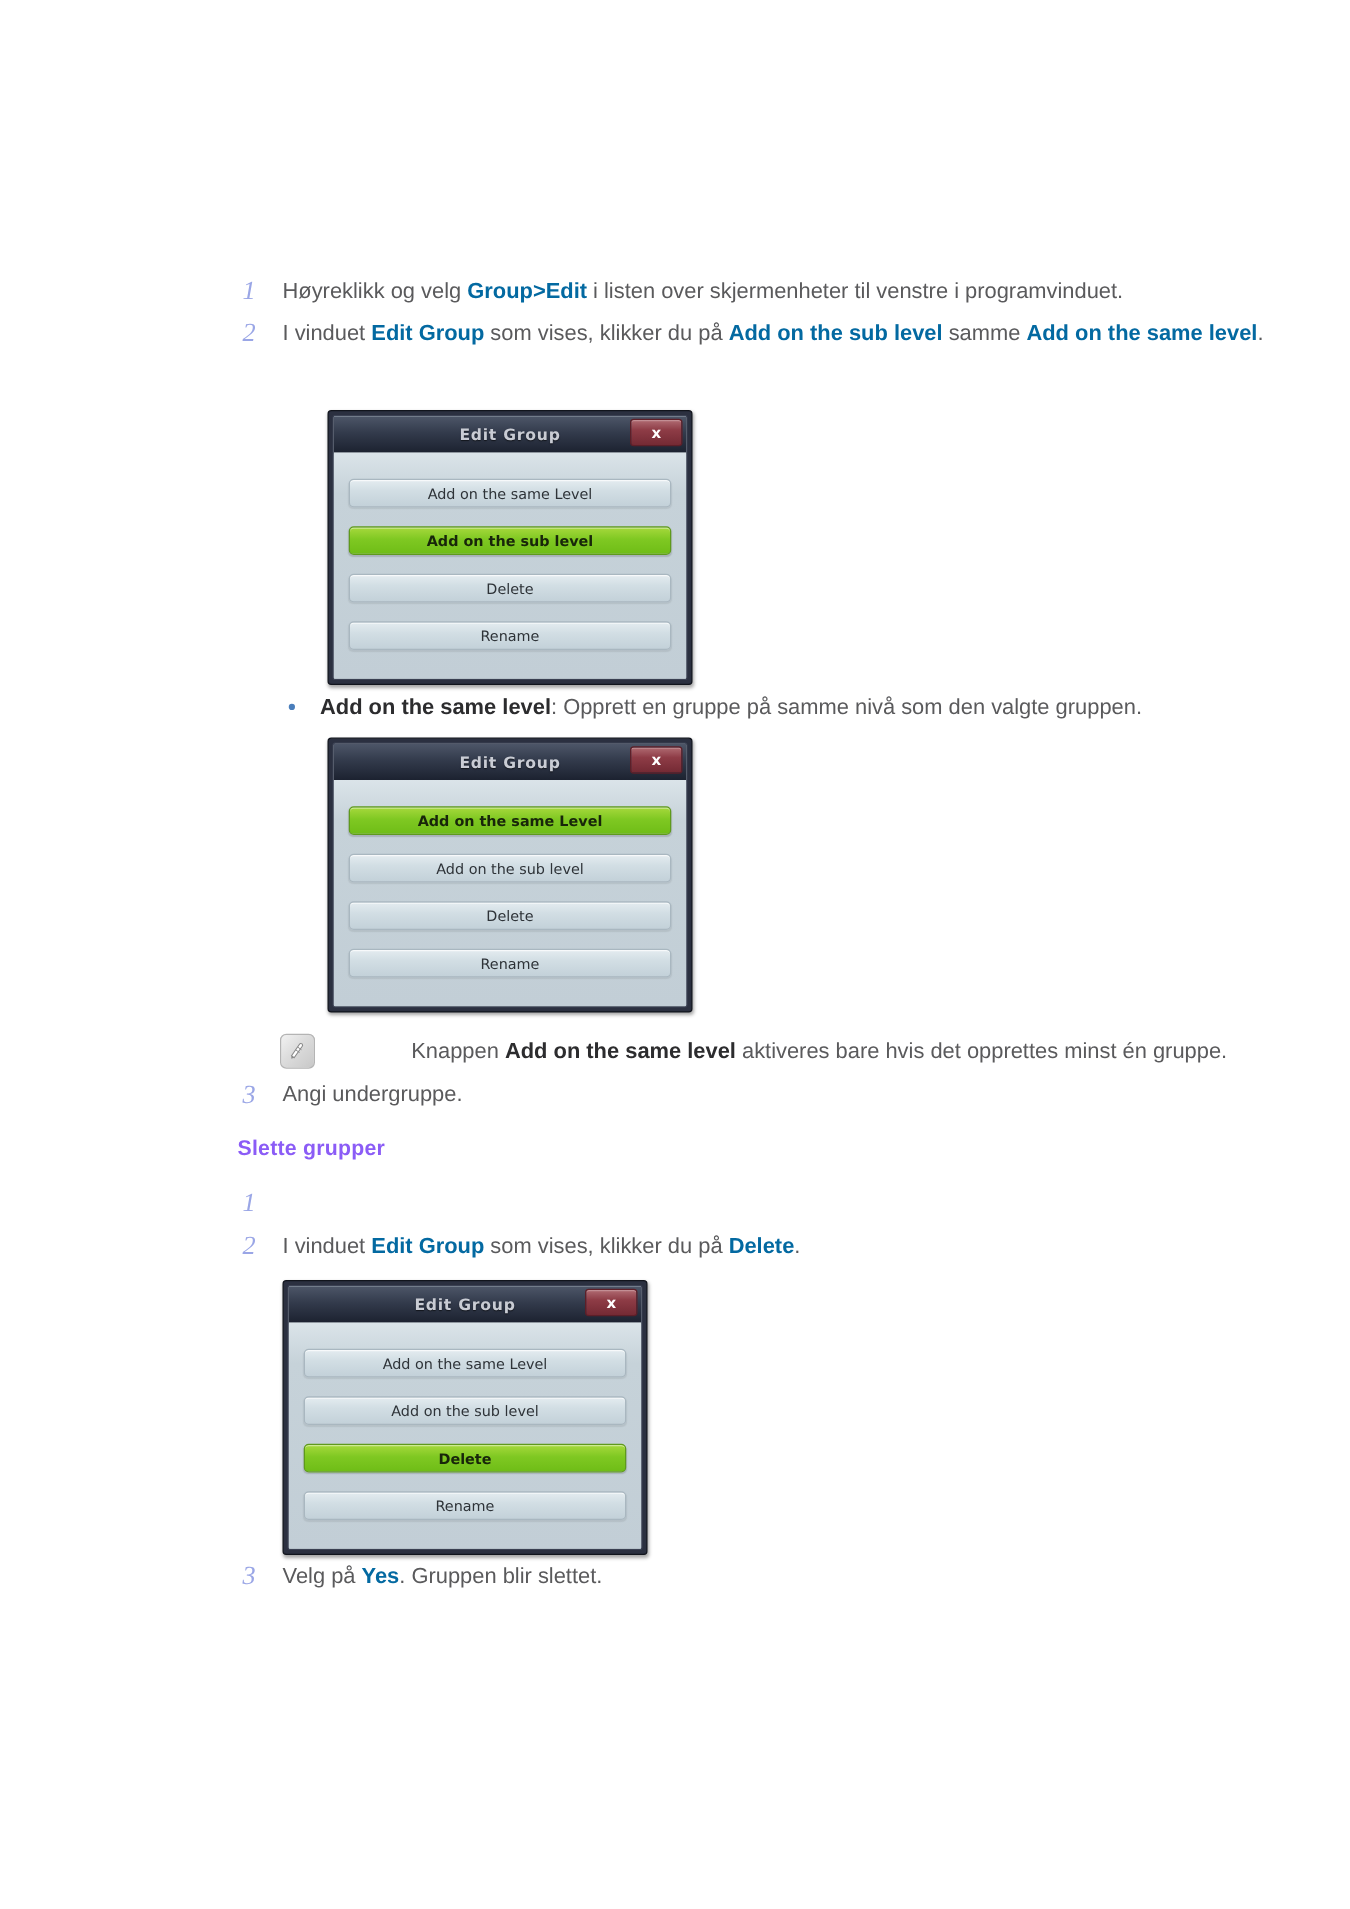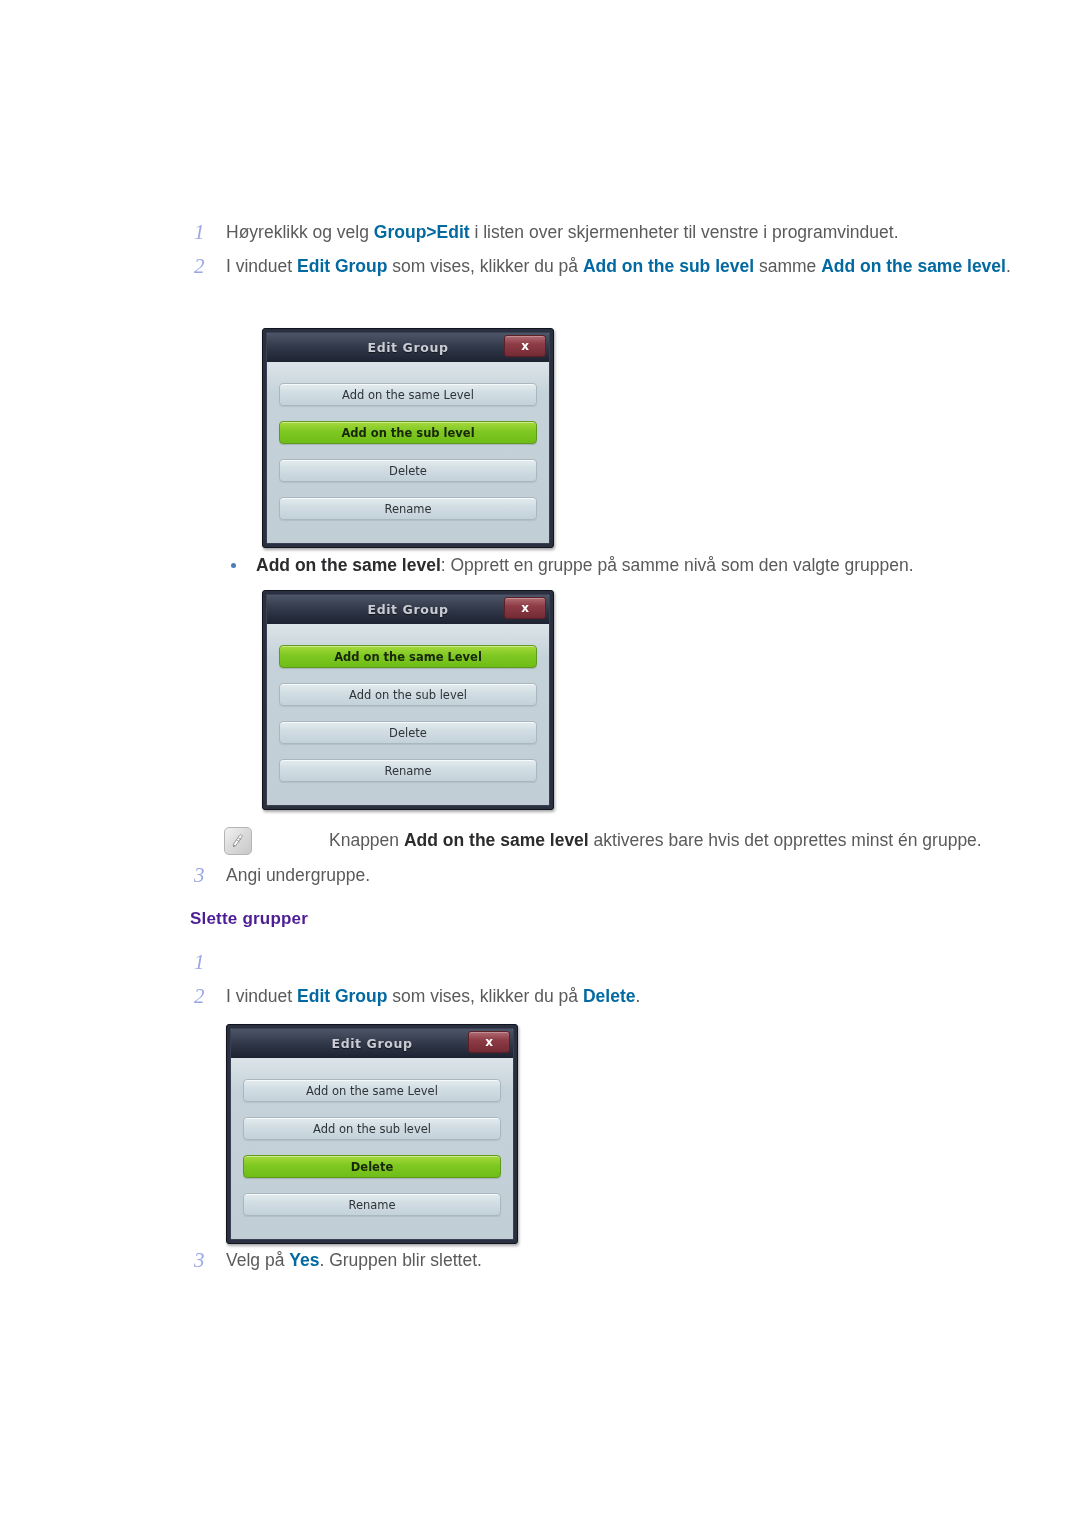--- a/index.html
+++ b/index.html
@@ -78,21 +78,21 @@
     color: #5a5a5c;
     white-space: nowrap;
   }
   .bullet-text b { color: #2c2c2e; font-weight: bold; }
 
   
   .section-head {
     position: absolute;
     font-size: 17px;
     font-weight: bold;
-    color: #4c1d95;
+    color: #8b5cf6;
     letter-spacing: 0.2px;
     text-align: center;
   }
 
   
   .note {
     position: absolute;
     display: flex;
     align-items: flex-start;
     gap: 47px;

